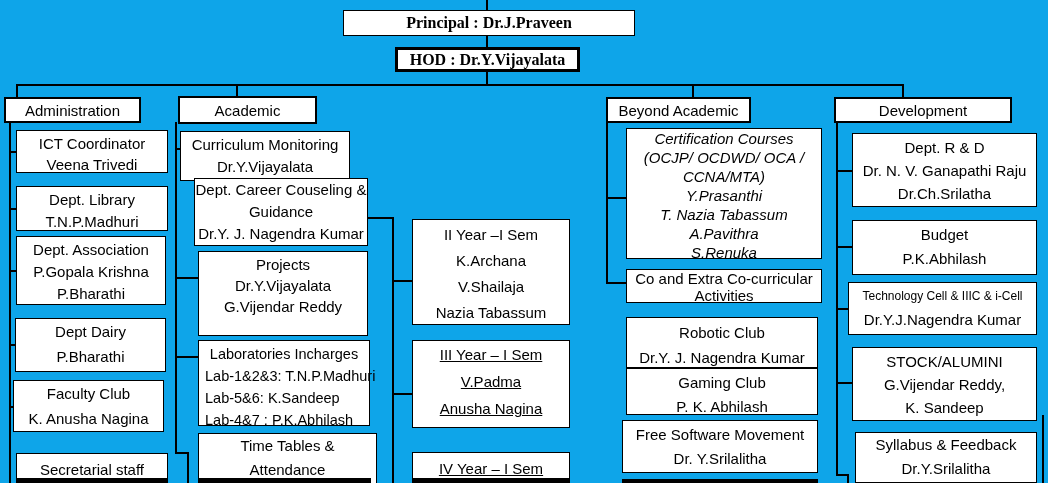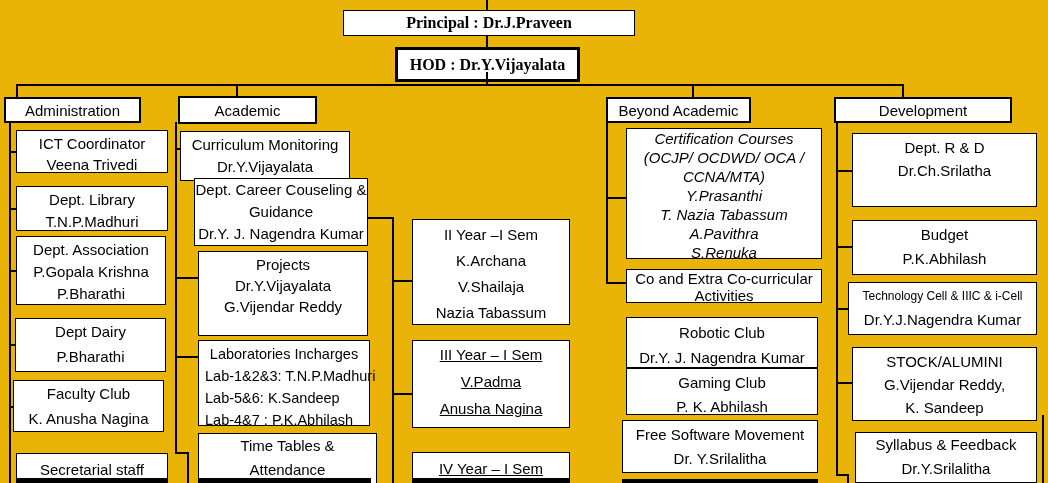--- a/index.html
+++ b/index.html
@@ -1,16 +1,16 @@
 <!DOCTYPE html>
 <html><head>
 <meta charset="utf-8">
 <style>
   html,body{margin:0;padding:0;background:#fff;}
-  .canvas{position:relative;width:1048px;height:483px;background:#eab308;overflow:hidden;
+  .canvas{position:relative;width:1048px;height:483px;background:#0ea5e9;overflow:hidden;
           font-family:"Liberation Sans",sans-serif;color:#000;}
   .box{position:absolute;box-sizing:border-box;border:1.5px solid #000;background:#fff;
        text-align:center;font-size:15px;overflow:visible;}
   .box .ln{line-height:22px;white-space:nowrap;}
   .lh17 .ln{line-height:17px;} .lh19 .ln{line-height:19px;font-style:italic;} .lh21 .ln{line-height:21px;}
   .lh23 .ln{line-height:23px;} .lh24 .ln{line-height:24px;} .lh25 .ln{line-height:25px;}
   .lh26 .ln{line-height:26px;} .lh27 .ln{line-height:27px;text-decoration:underline;}
   .pad2{padding-top:2px;} .pad4{padding-top:4px;}
   .header-box{position:absolute;box-sizing:border-box;border:2.5px solid #000;background:#fff;
        font-size:15px;display:flex;align-items:center;justify-content:center;}
@@ -25,21 +25,21 @@
   .tightline .ln:first-child{font-size:12px;}
 </style>
 </head>
 <body>
 
 <div class="canvas">
 
   <div class="cline" style="left:486px;top:0;width:2px;height:10px"></div>
   <div class="title-box" style="left:343px;top:10px;width:292px;height:26px">Principal : Dr.J.Praveen</div>
   <div class="cline" style="left:486px;top:36px;width:2px;height:11px"></div>
-  <div class="title-box hod" style="left:395px;top:47px;width:185px;height:35px">HOD : Dr.Y.Vijayalata</div>
+  <div class="title-box hod" style="left:395px;top:47px;width:185px;height:25px">HOD : Dr.Y.Vijayalata</div>
   <div class="cline" style="left:486px;top:72px;width:2px;height:13px"></div>
 
   <div class="cline" style="left:16px;top:84px;width:888px;height:2px"></div>
   <div class="cline" style="left:16px;top:84px;width:2px;height:13px"></div>
   <div class="cline" style="left:236px;top:84px;width:2px;height:12px"></div>
   <div class="cline" style="left:692px;top:84px;width:2px;height:13px"></div>
   <div class="cline" style="left:902px;top:84px;width:2px;height:13px"></div>
 
   <div class="header-box" style="left:4px;top:97px;width:137px;height:26px">Administration</div>
   <div class="header-box" style="left:178px;top:96px;width:139px;height:28px">Academic</div>
@@ -164,20 +164,21 @@
   <div class="cline" style="left:836px;top:170px;width:16px;height:2px"></div>
   <div class="cline" style="left:836px;top:246px;width:16px;height:2px"></div>
   <div class="cline" style="left:836px;top:308px;width:12px;height:2px"></div>
   <div class="cline" style="left:836px;top:382px;width:16px;height:2px"></div>
   <div class="cline" style="left:836px;top:474px;width:13px;height:2px"></div>
   <div class="cline" style="left:847px;top:474px;width:2px;height:9px"></div>
   <div class="cline" style="left:1042px;top:415px;width:2px;height:68px"></div>
 
   <div class="box lh23 pad2" style="left:852px;top:133px;width:185px;height:74px">
       <div class="ln">Dept. R &amp; D</div>
+      <div class="ln">Dr. N. V. Ganapathi Raju</div>
       <div class="ln">Dr.Ch.Srilatha</div>
     </div>
   <div class="box lh24 pad2" style="left:852px;top:220px;width:185px;height:55px">
       <div class="ln">Budget</div>
       <div class="ln">P.K.Abhilash</div>
     </div>
   <div class="box lh23 pad2 tightline" style="left:848px;top:282px;width:189px;height:53px">
       <div class="ln">Technology Cell &amp; IIIC &amp; i-Cell</div>
       <div class="ln">Dr.Y.J.Nagendra Kumar</div>
     </div>

